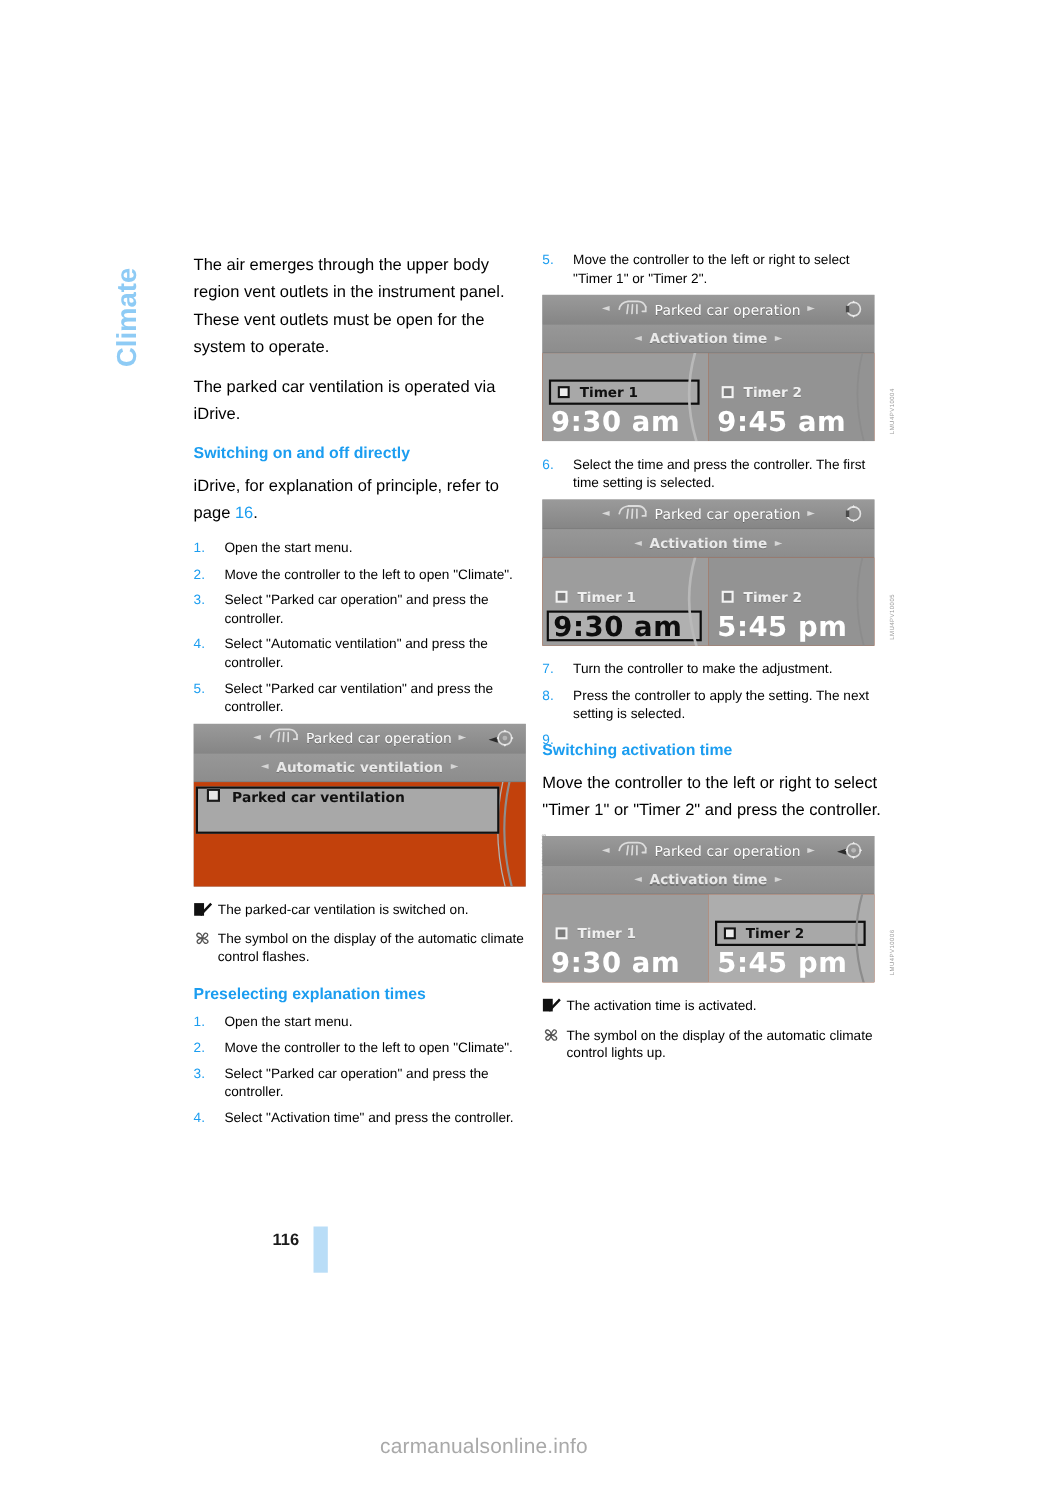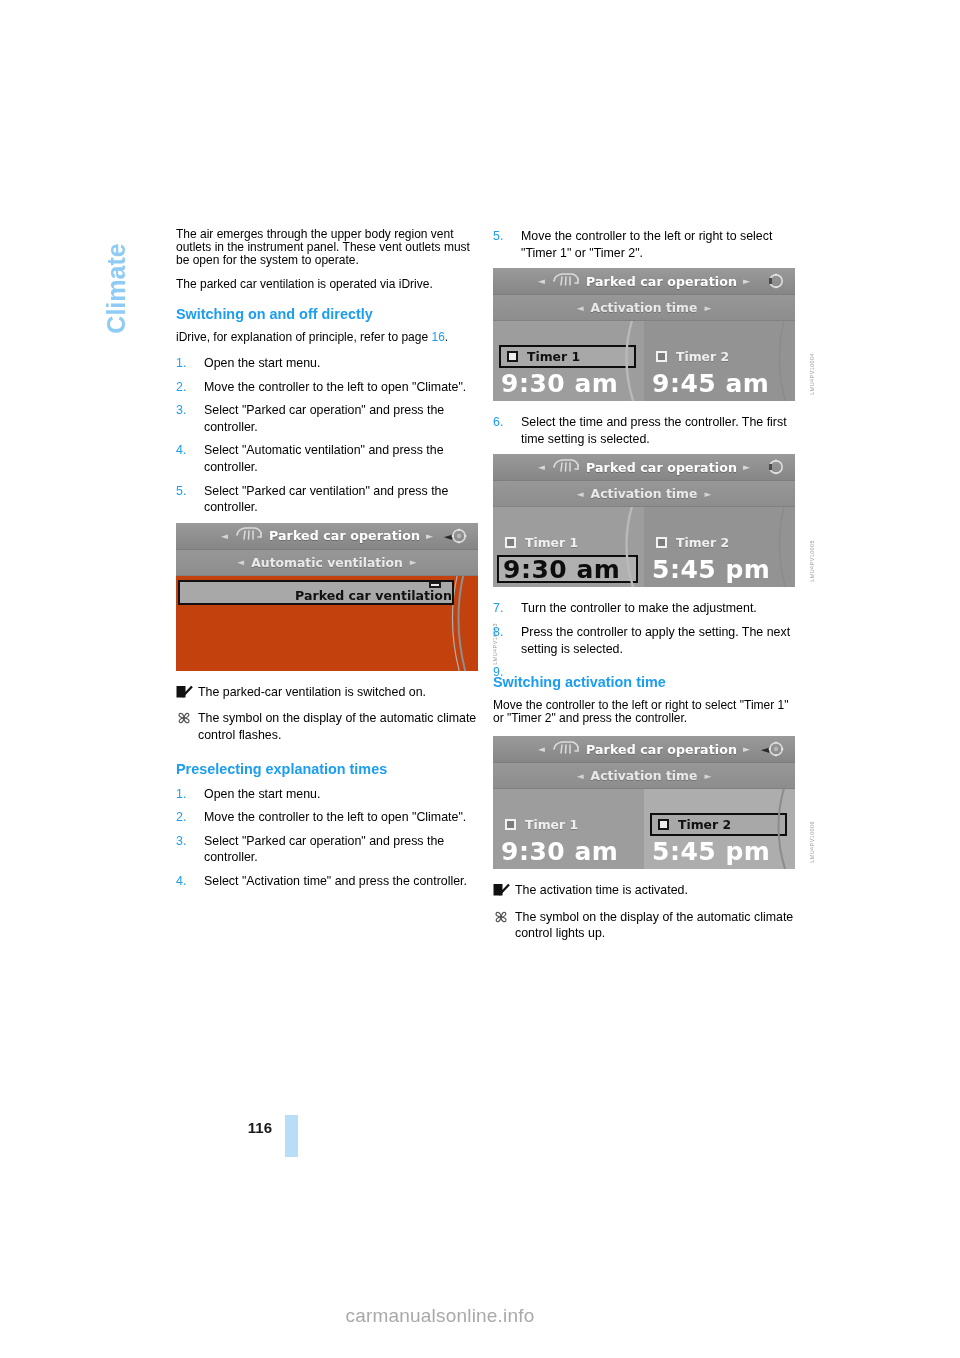--- a/index.html
+++ b/index.html
@@ -49,22 +49,22 @@
   
   .col {
     position: absolute;
     width: 308px;
     top: 228px;
   }
   .col-left  { left: 176px; }
   .col-right { left: 493px; }
 
   p.body {
-    font-size: 12px;
-    line-height: 13px;
+    font-size: 15px;
+    line-height: 25px;
     margin: 0 0 11px 0;
     text-align: left;
   }
 
   h2.section {
     font-size: 14.4px;
     font-weight: bold;
     color: #1b9df0;
     margin: 17px 0 8px 0;
     line-height: 17px;
@@ -138,21 +138,21 @@
   }
   .id-header .arrow-l,
   .id-header .arrow-r {
     color: #d8d8d8;
     font-size: 9px;
     margin: 0 6px;
   }
   .id-header .title {
     color: #ffffff;
     font-size: 12.6px;
-    font-weight: bold;
+    font-weight: normal;
     letter-spacing: 0.1px;
     text-shadow: 0 1px 0 rgba(0,0,0,.25);
   }
   .id-header .car-icon {
     margin-right: 5px;
     display: inline-block;
     vertical-align: middle;
   }
   .id-header .nav-icon {
     position: absolute;
@@ -191,27 +191,26 @@
     height: calc(100% - 52px);
     background: #c2410c;
   }
 
   
   .id-listrow {
     position: absolute;
     left: 2px;
     top: 4px;
     width: 276px;
-    height: 25px;
+    height: 43px;
     background: #a8a8a8;
     border: 2px solid #111111;
     display: flex;
-    align-items: flex-end;
+    align-items: flex-start;
     box-sizing: border-box;
-    flex-direction: column;
   }
   .id-listrow .cb {
     width: 12px; height: 12px;
     border: 2px solid #1a1a1a;
     background: #e9e9e9;
     margin: 0 11px 0 8px;
     box-sizing: border-box;
   }
   .id-listrow .label {
     font-size: 12.6px;

